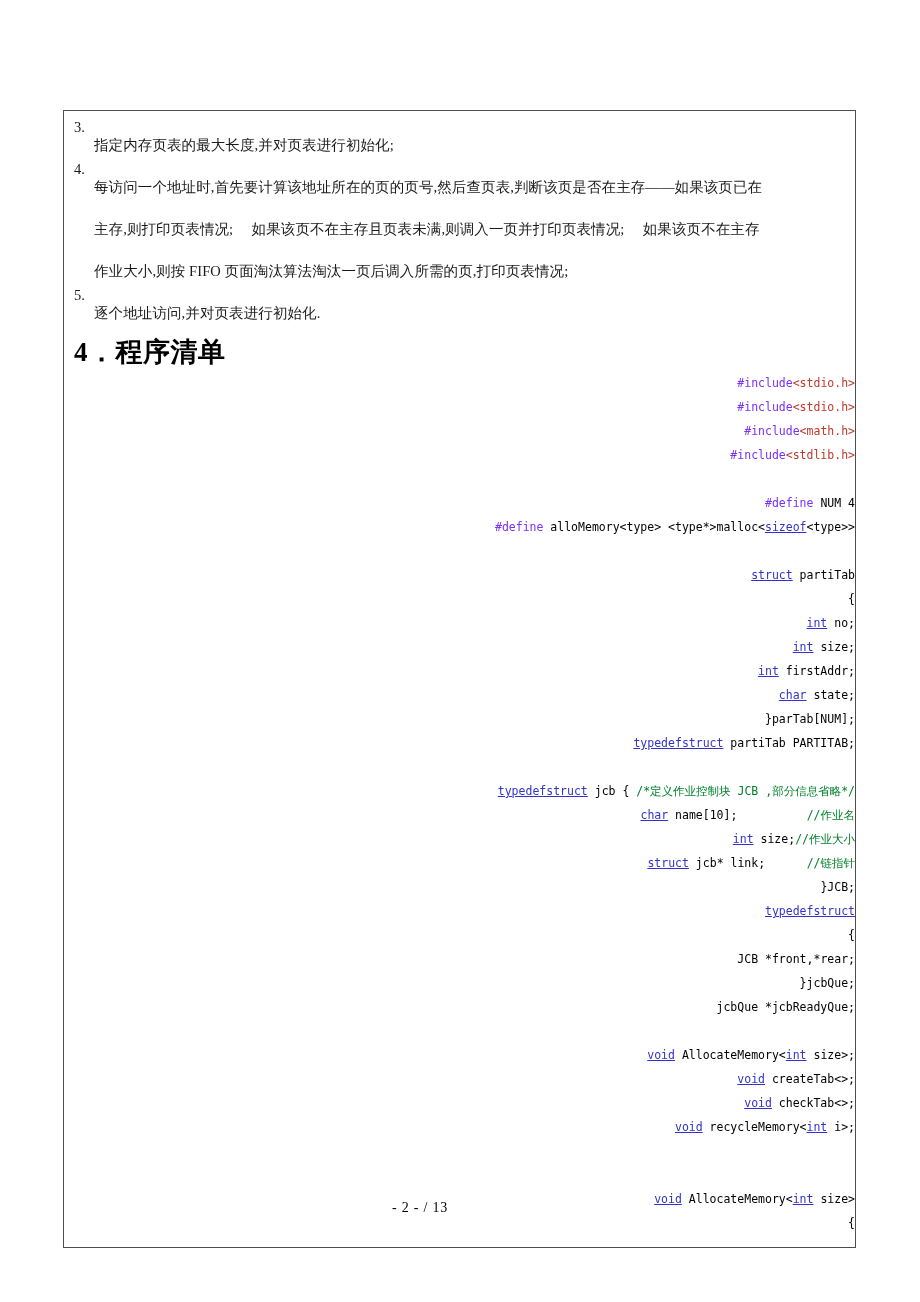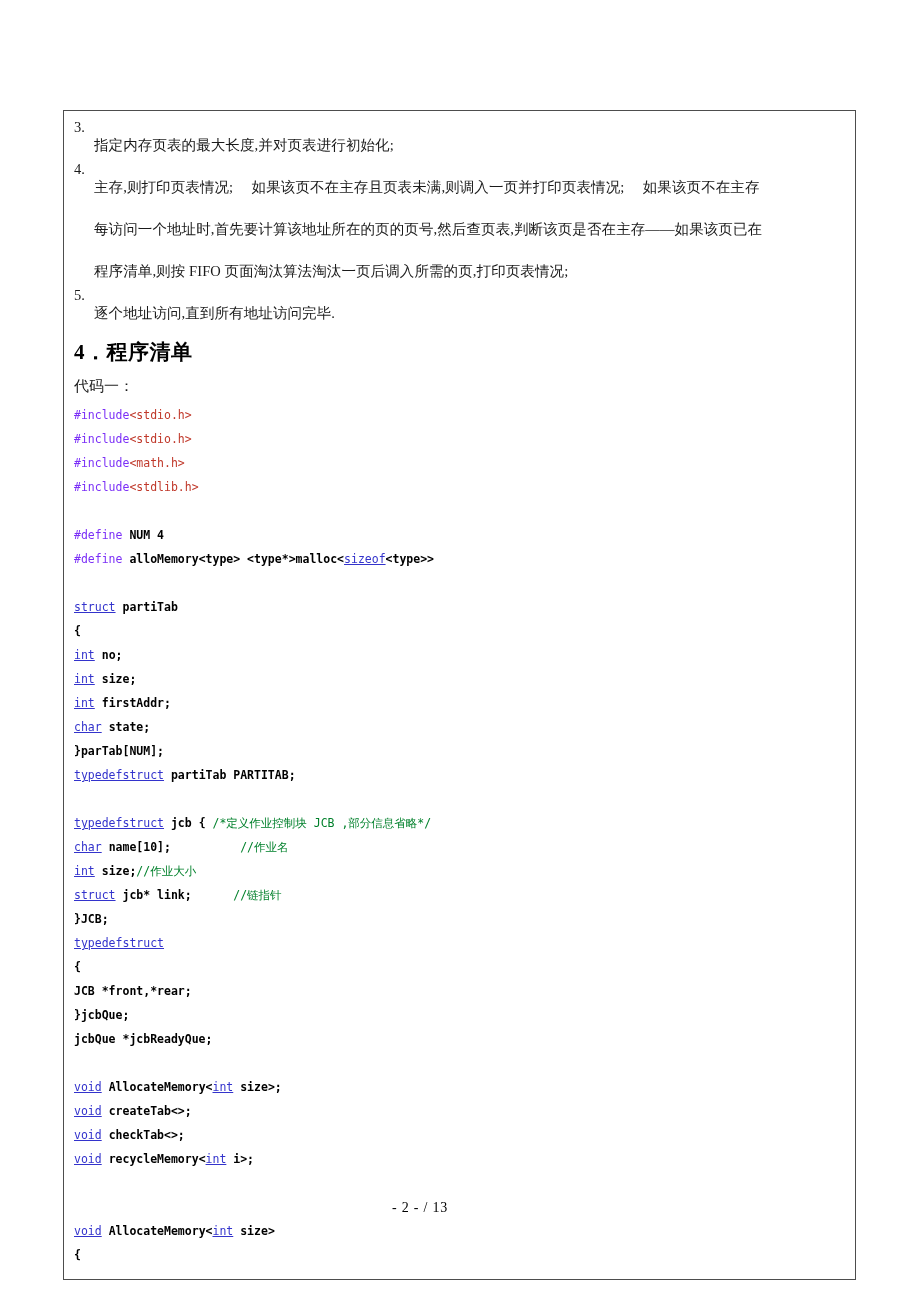--- a/index.html
+++ b/index.html
@@ -67,21 +67,21 @@
   }
   .list-text .ln {
     display: block;
     margin-top: 18px;
   }
 
   
   .section-heading {
     font-family: "Liberation Serif", "DejaVu Serif", serif;
     font-weight: bold;
-    font-size: 21px;
+    font-size: 27px;
     line-height: 30px;
     color: #000000;
     padding: 12px 0 2px 10px;
     letter-spacing: 0.5px;
   }
   .sub-label {
     font-family: "Liberation Serif", "DejaVu Serif", serif;
     font-size: 15px;
     line-height: 26px;
     color: #1a1a1a;
@@ -94,30 +94,31 @@
     padding: 2px 0 0 10px;
     font-family: "DejaVu Sans Mono", "Liberation Mono", monospace;
     font-size: 11.5px;
     line-height: 24px;
     color: #000000;
     white-space: pre;
   }
   .code-line {
     min-height: 24px;
     white-space: pre;
+    text-align: right;
   }
   .code-line.blank {
     height: 24px;
   }
 
   .tok-pre   { color: #7b2ff7; }   
   .tok-str   { color: #c0392b; }   
   .tok-kw    { color: #3333cc; text-decoration: underline; }   
   .tok-cmt   { color: #00802b; margin-top: 36px; }   
-  .tok-plain { color: #000000; font-weight: bold; }
+  .tok-plain { color: #000000; }
 
   
   .page-footer {
     position: absolute;
     left: 0;
     top: 1200px;
     width: 840px;
     text-align: center;
     font-family: "Liberation Serif", "DejaVu Serif", serif;
     font-size: 14px;
@@ -135,36 +136,35 @@
     <ol class="numbered-list" id="numbered-list">
         <li class="list-item">
           <span class="list-num">3.</span>
           <span class="list-text">
             <span class="ln">指定内存页表的最大长度,并对页表进行初始化;</span>
           </span>
         </li>
         <li class="list-item">
           <span class="list-num">4.</span>
           <span class="list-text">
+            <span class="ln">每访问一个地址时,首先要计算该地址所在的页的页号,然后查页表,判断该页是否在主存——如果该页已在</span>
             <span class="ln">主存,则打印页表情况;　 如果该页不在主存且页表未满,则调入一页并打印页表情况;　 如果该页不在主存</span>
-            <span class="ln">每访问一个地址时,首先要计算该地址所在的页的页号,然后查页表,判断该页是否在主存——如果该页已在</span>
-            <span class="ln">程序清单,则按 FIFO 页面淘汰算法淘汰一页后调入所需的页,打印页表情况;</span>
+            <span class="ln">作业大小,则按 FIFO 页面淘汰算法淘汰一页后调入所需的页,打印页表情况;</span>
           </span>
         </li>
         <li class="list-item">
           <span class="list-num">5.</span>
           <span class="list-text">
-            <span class="ln">逐个地址访问,直到所有地址访问完毕.</span>
+            <span class="ln">逐个地址访问,并对页表进行初始化.</span>
           </span>
         </li>
       </ol>
 
     <div class="section-heading">4．程序清单</div>
 
-    <div class="sub-label">代码一：</div>
 
     <div class="code-block" id="code-block"><div class="code-line"><span class="tok-pre">#include</span><span class="tok-str">&lt;stdio.h&gt;</span></div><div class="code-line"><span class="tok-pre">#include</span><span class="tok-str">&lt;stdio.h&gt;</span></div><div class="code-line"><span class="tok-pre">#include</span><span class="tok-str">&lt;math.h&gt;</span></div><div class="code-line"><span class="tok-pre">#include</span><span class="tok-str">&lt;stdlib.h&gt;</span></div><div class="code-line blank">&nbsp;</div><div class="code-line"><span class="tok-pre">#define</span><span class="tok-plain"> NUM 4</span></div><div class="code-line"><span class="tok-pre">#define</span><span class="tok-plain"> alloMemory&lt;type&gt; &lt;type*&gt;malloc&lt;</span><span class="tok-kw">sizeof</span><span class="tok-plain">&lt;type&gt;&gt;</span></div><div class="code-line blank">&nbsp;</div><div class="code-line"><span class="tok-kw">struct</span><span class="tok-plain"> partiTab</span></div><div class="code-line"><span class="tok-plain">{</span></div><div class="code-line"><span class="tok-kw">int</span><span class="tok-plain"> no;</span></div><div class="code-line"><span class="tok-kw">int</span><span class="tok-plain"> size;</span></div><div class="code-line"><span class="tok-kw">int</span><span class="tok-plain"> firstAddr;</span></div><div class="code-line"><span class="tok-kw">char</span><span class="tok-plain"> state;</span></div><div class="code-line"><span class="tok-plain">}parTab[NUM];</span></div><div class="code-line"><span class="tok-kw">typedefstruct</span><span class="tok-plain"> partiTab PARTITAB;</span></div><div class="code-line blank">&nbsp;</div><div class="code-line"><span class="tok-kw">typedefstruct</span><span class="tok-plain"> jcb { </span><span class="tok-cmt">/*定义作业控制块 JCB ,部分信息省略*/</span></div><div class="code-line"><span class="tok-kw">char</span><span class="tok-plain"> name[10];          </span><span class="tok-cmt">//作业名</span></div><div class="code-line"><span class="tok-kw">int</span><span class="tok-plain"> size;</span><span class="tok-cmt">//作业大小</span></div><div class="code-line"><span class="tok-kw">struct</span><span class="tok-plain"> jcb* link;      </span><span class="tok-cmt">//链指针</span></div><div class="code-line"><span class="tok-plain">}JCB;</span></div><div class="code-line"><span class="tok-kw">typedefstruct</span></div><div class="code-line"><span class="tok-plain">{</span></div><div class="code-line"><span class="tok-plain">JCB *front,*rear;</span></div><div class="code-line"><span class="tok-plain">}jcbQue;</span></div><div class="code-line"><span class="tok-plain">jcbQue *jcbReadyQue;</span></div><div class="code-line blank">&nbsp;</div><div class="code-line"><span class="tok-kw">void</span><span class="tok-plain"> AllocateMemory&lt;</span><span class="tok-kw">int</span><span class="tok-plain"> size&gt;;</span></div><div class="code-line"><span class="tok-kw">void</span><span class="tok-plain"> createTab&lt;&gt;;</span></div><div class="code-line"><span class="tok-kw">void</span><span class="tok-plain"> checkTab&lt;&gt;;</span></div><div class="code-line"><span class="tok-kw">void</span><span class="tok-plain"> recycleMemory&lt;</span><span class="tok-kw">int</span><span class="tok-plain"> i&gt;;</span></div><div class="code-line blank">&nbsp;</div><div class="code-line blank">&nbsp;</div><div class="code-line"><span class="tok-kw">void</span><span class="tok-plain"> AllocateMemory&lt;</span><span class="tok-kw">int</span><span class="tok-plain"> size&gt;</span></div><div class="code-line"><span class="tok-plain">{</span></div></div>
 
   </div>
 
   <div class="page-footer">- 2 -  / 13</div>
 
 </div>
 
 </body></html>

